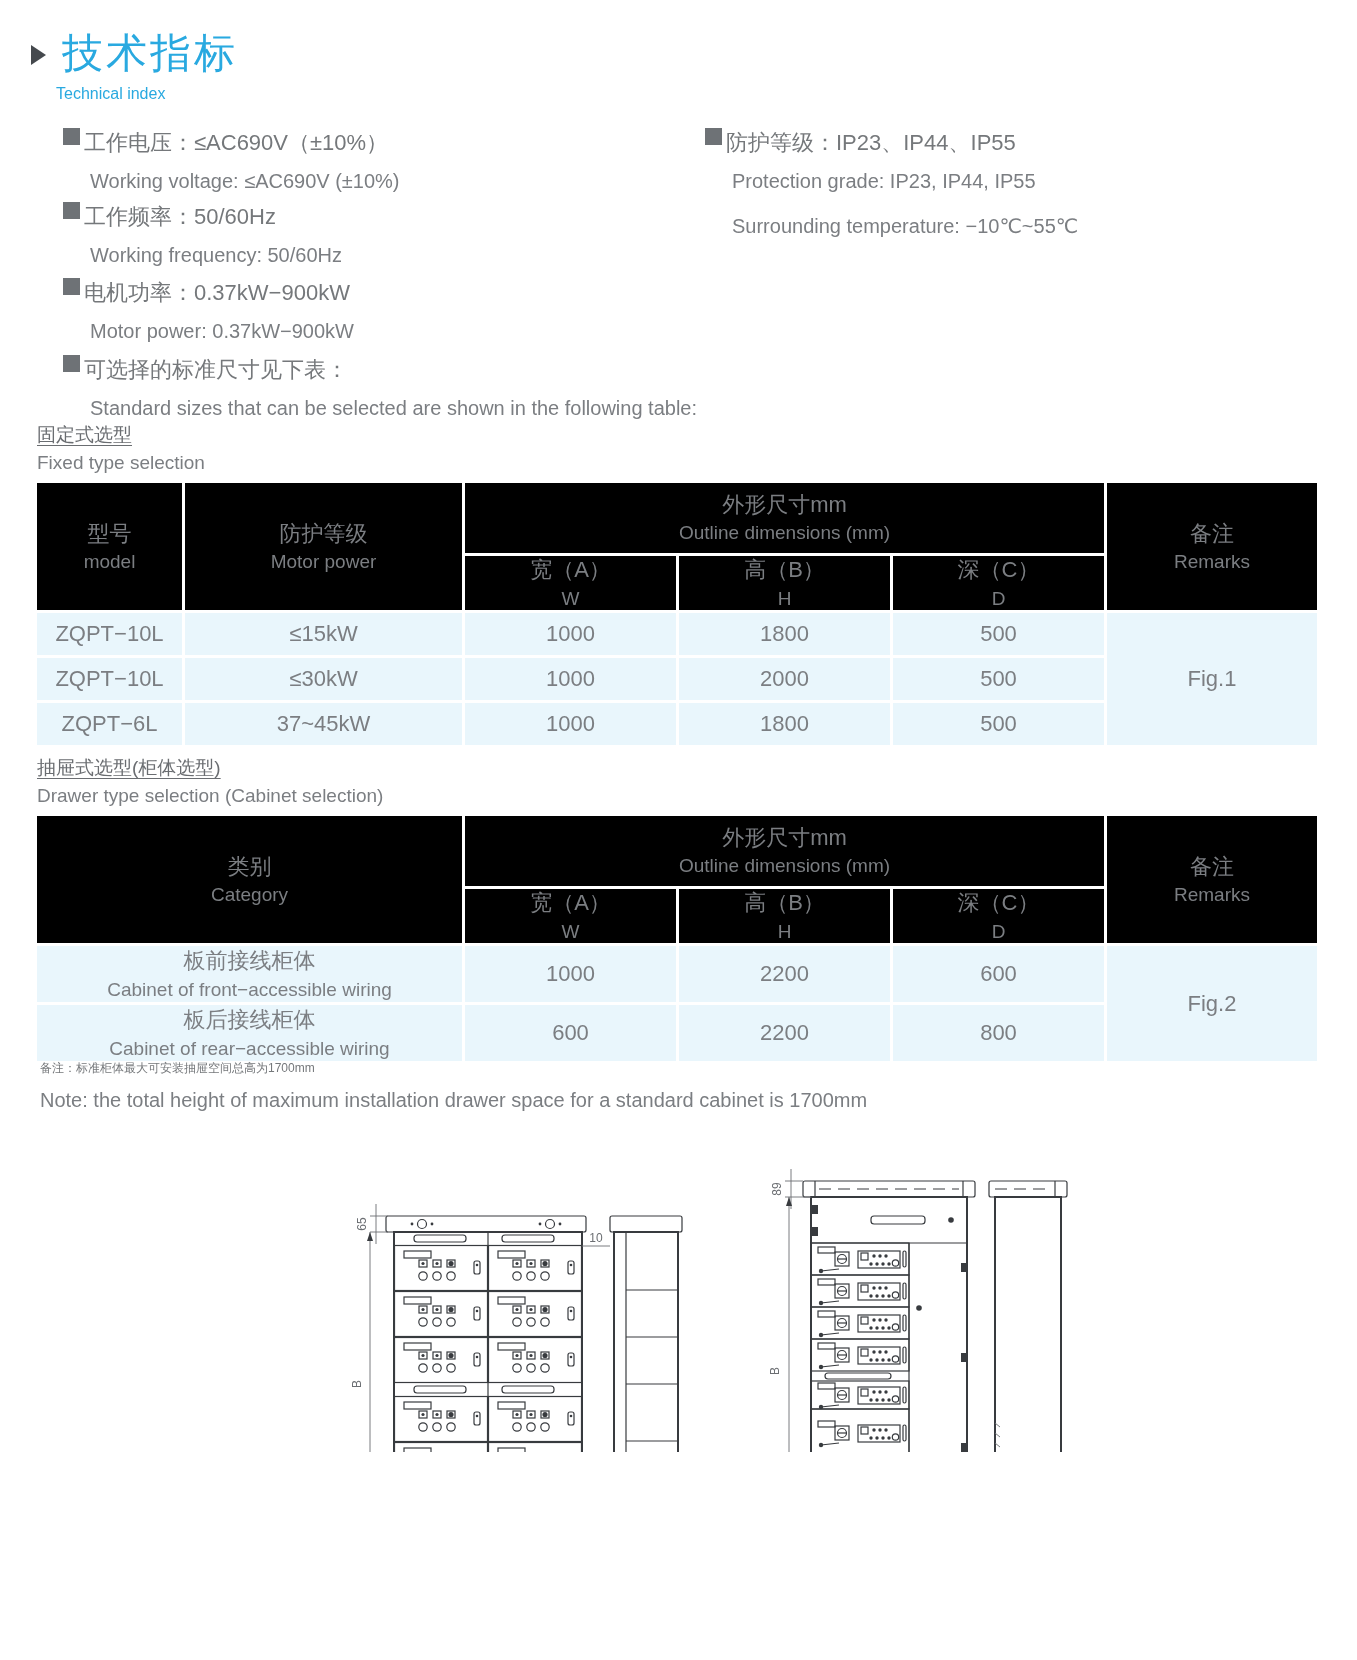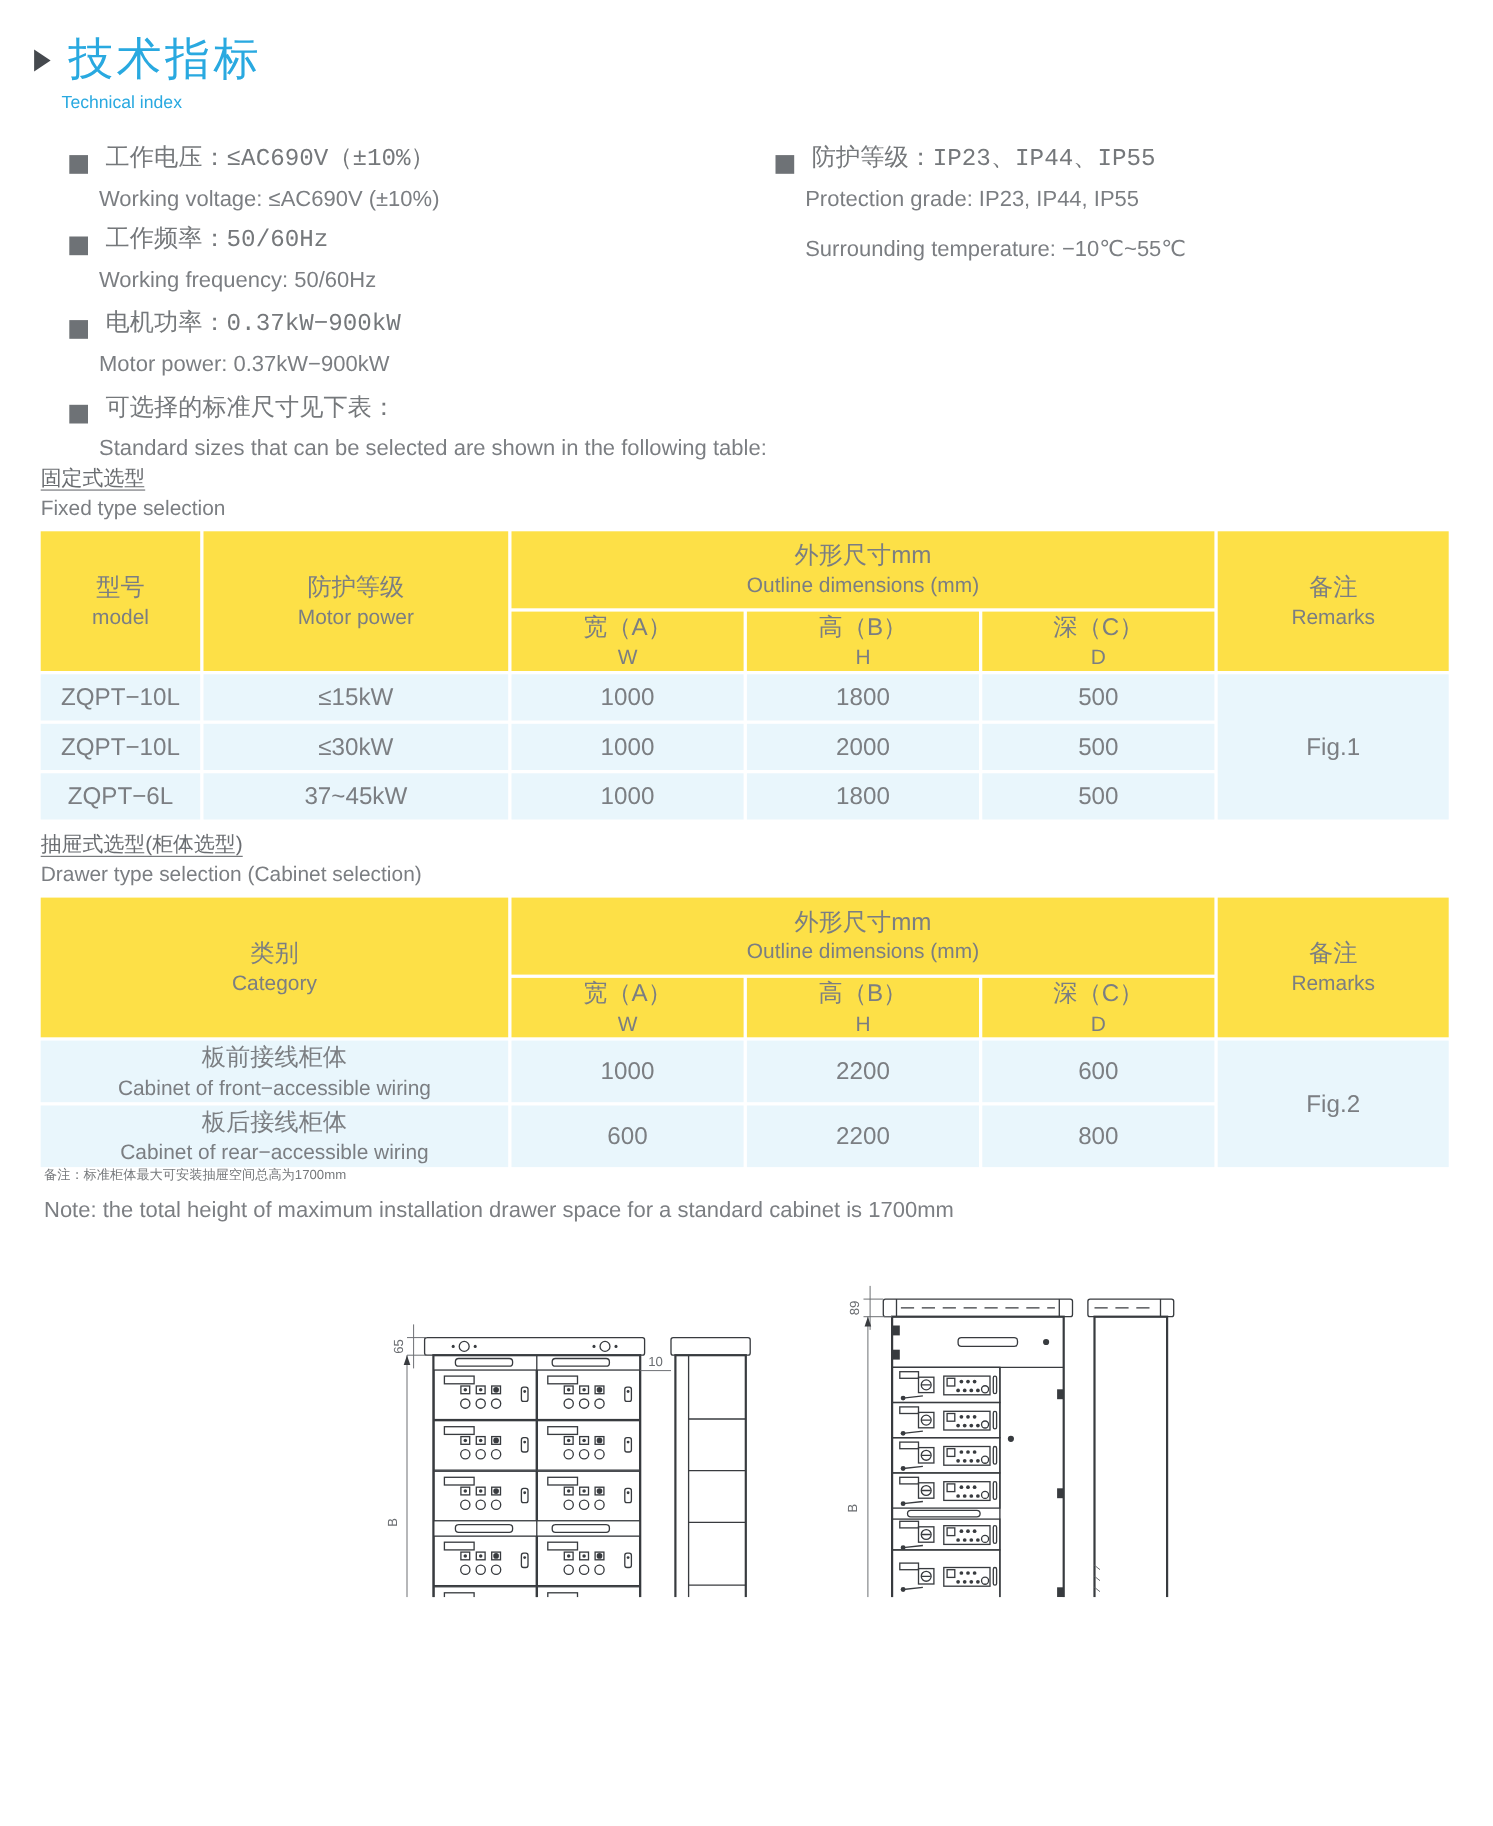--- a/index.html
+++ b/index.html
@@ -7,32 +7,32 @@
   #canvas{position:relative;width:1357px;height:1452px;background:#ffffff;overflow:hidden;}
 
   
   .tri{position:absolute;left:31px;top:45px;width:0;height:0;
        border-left:15px solid #45494e;border-top:10px solid transparent;border-bottom:10px solid transparent;}
   .title-zh{position:absolute;left:62px;top:26px;font-size:41px;color:#29a9e0;letter-spacing:3px;}
   .title-en{position:absolute;left:56px;top:85px;font-size:16px;color:#29a9e0;}
 
   
   .spec{position:absolute;font-size:22px;color:#75787b;}
-  .spec .zh{display:flex;align-items:flex-end;gap:16px;white-space:nowrap;font-family:Liberation Mono, monospace;}
+  .spec .zh{display:flex;align-items:flex-start;gap:4px;white-space:nowrap;}
   .bullet{width:17px;height:17px;background:#6e7276;flex:0 0 auto;}
   .spec .en{font-size:20px;color:#7b7e82;margin:12px 0 0 27px;white-space:nowrap;}
 
   
   .tcap-zh{position:absolute;font-size:19px;color:#6a6d71;text-decoration:underline;text-underline-offset:4px;}
   .tcap-en{position:absolute;font-size:19px;color:#7b7e82;}
 
   
   table.dtable{position:absolute;border-collapse:separate;border-spacing:3px;table-layout:fixed;}
   .dtable th,.dtable td{text-align:center;vertical-align:middle;font-weight:400;padding:0;color:#7b7e82;}
-  .dtable th{background:#fde047;}
+  .dtable th{background:#000000;}
   .dtable td{background:#e9f6fc;}
   .zh1{font-size:22px;line-height:1.3;}
   .en1{font-size:19px;line-height:1.25;margin-top:2px;}
   .num{font-size:22px;}
 
   
   .note-zh{position:absolute;left:40px;top:1060px;font-size:12px;color:#75787b;}
   .note-en{position:absolute;left:40px;top:1089px;font-size:20px;color:#7b7e82;}
 
   

